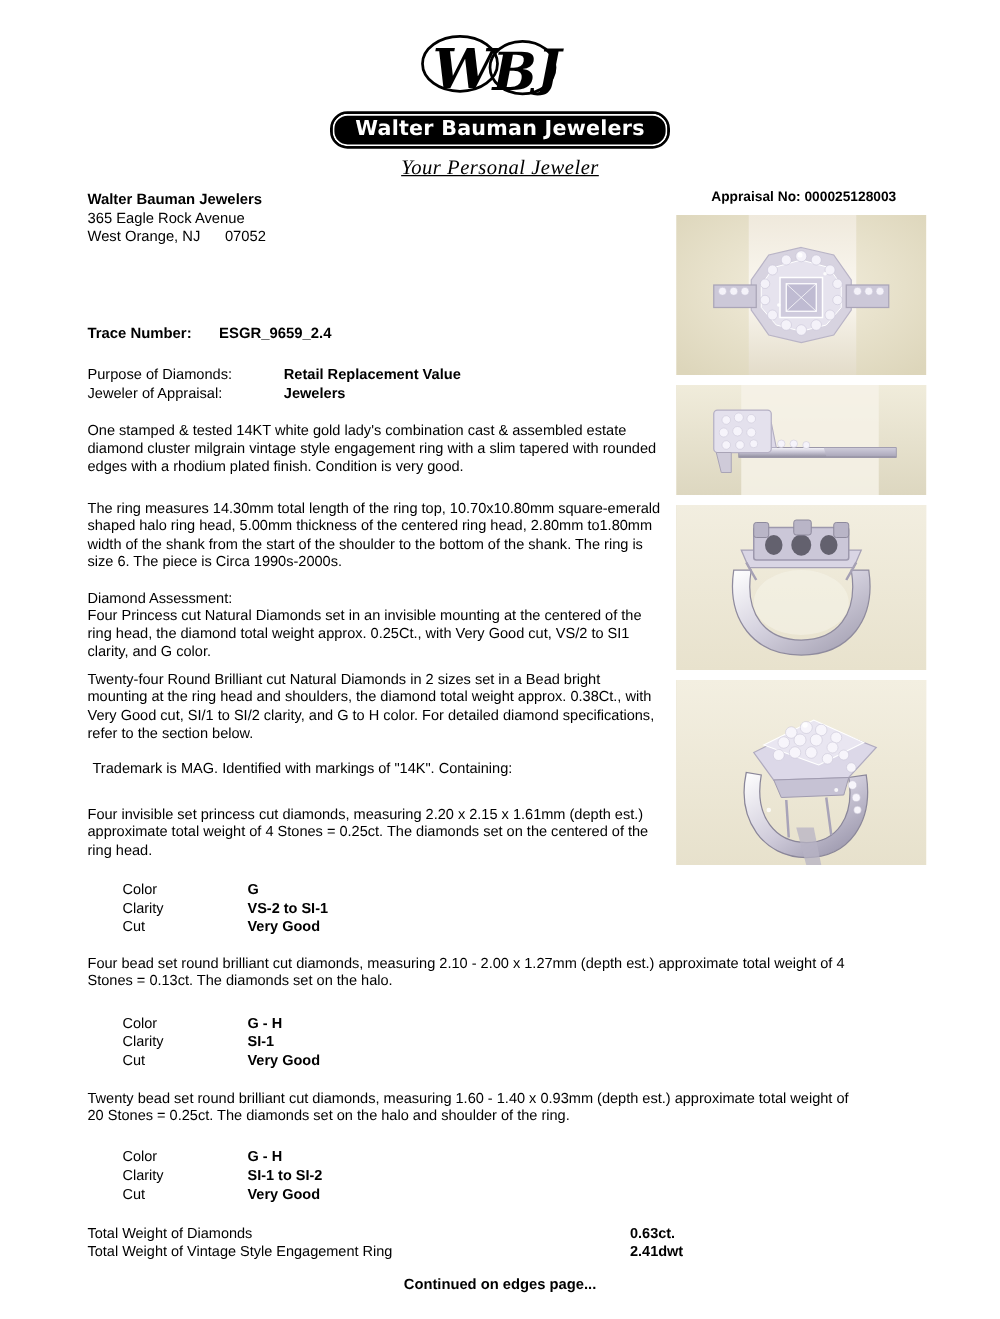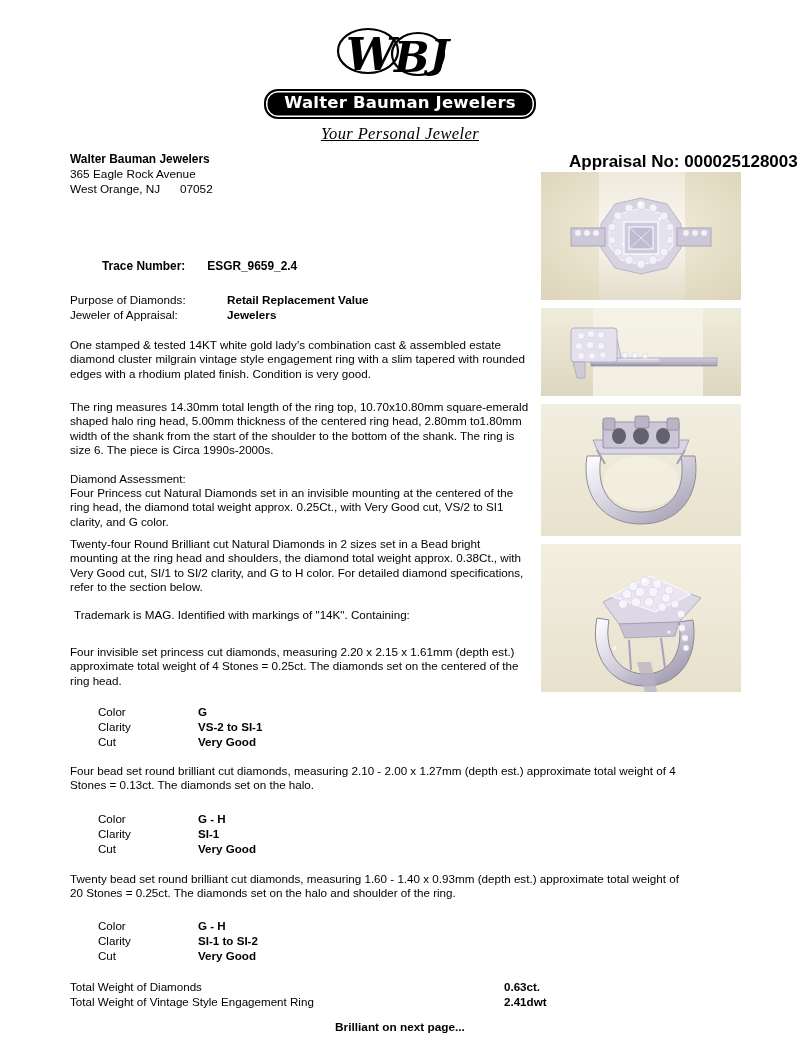--- a/index.html
+++ b/index.html
@@ -73,32 +73,31 @@
   .firm-addr {
     position: absolute;
     left: 70px; top: 167px;
     font-size: 11.8px;
     line-height: 14.6px;
     white-space: pre;
   }
   .appraisal-no {
     position: absolute;
     left: 569px; top: 152px;
-    font-size: 17px;
+    font-size: 11px;
     font-weight: bold;
     white-space: pre;
   }
 
   .trace-row {
     position: absolute;
     left: 70px; top: 259px;
     font-size: 11.9px;
     font-weight: bold;
     white-space: pre;
-    margin-left: 32px;
   }
   .trace-row .val { margin-left: 22px; }
 
   .purpose-row, .function-row {
     position: absolute;
     left: 70px;
     font-size: 11.7px;
     white-space: pre;
   }
   .purpose-row { top: 293px; }
@@ -275,21 +274,21 @@
     <div class="row">
         <span class="k">Total Weight of Diamonds</span>
         <span class="v">0.63ct.</span>
       </div>
     <div class="row">
         <span class="k">Total Weight of Vintage Style Engagement Ring</span>
         <span class="v">2.41dwt</span>
       </div>
   </div>
 
-  <div class="continued">Brilliant on next page...</div>
+  <div class="continued">Continued on edges page...</div>
 
   <div class="photo" id="photo-1">
     <svg viewBox="0 0 200 128" preserveAspectRatio="none" aria-hidden="true">
       <defs>
         <radialGradient id="g1a" cx="50%" cy="45%" r="70%">
           <stop offset="0%" stop-color="#f3eedd"></stop>
             <stop offset="100%" stop-color="#ddd6bb"></stop>
         </radialGradient>
         <linearGradient id="fing1" x1="0" y1="0" x2="0" y2="1">
           <stop offset="0%" stop-color="#efe9dc"></stop>

